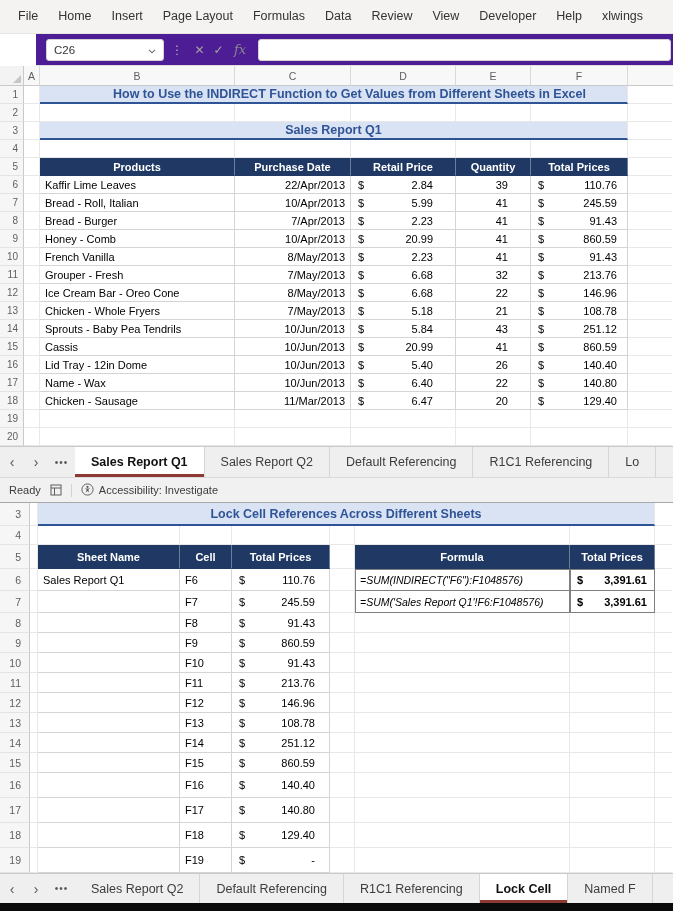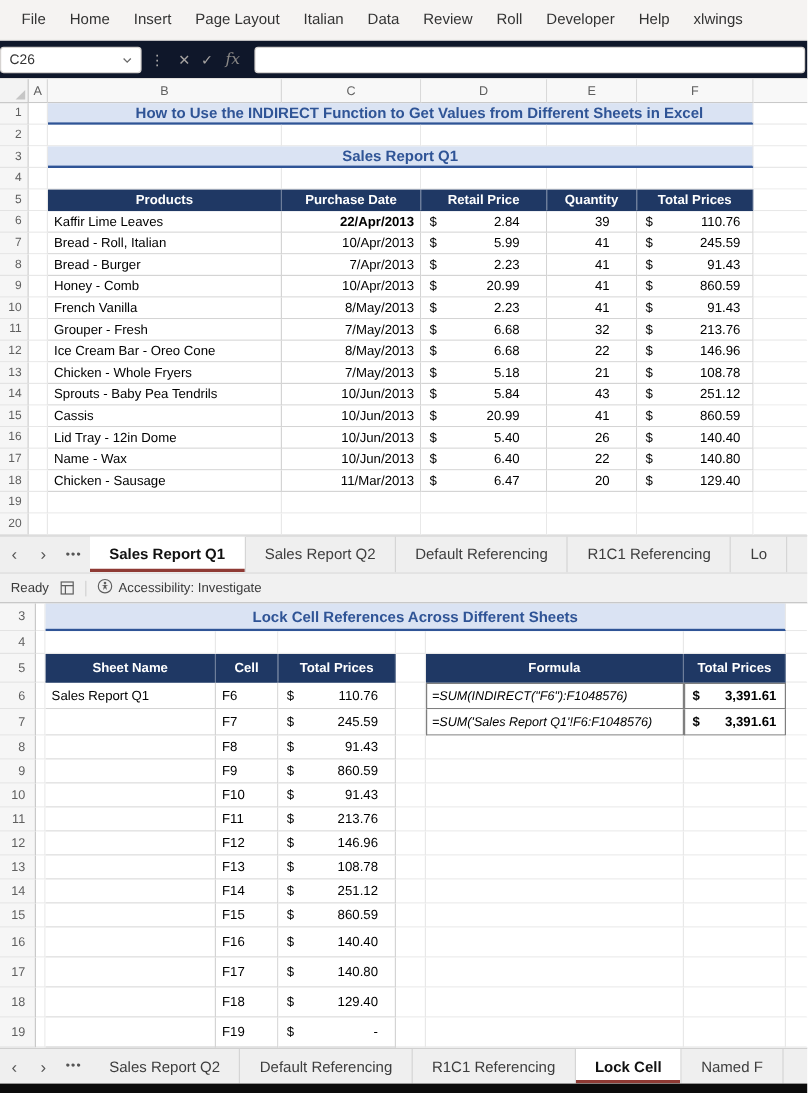--- a/index.html
+++ b/index.html
@@ -4,21 +4,21 @@
 <style>
   * { box-sizing: border-box; }
   body { margin:0; background:#fff; }
   .page { width:673px; height:911px; font-family:"Liberation Sans",sans-serif; display:flex; flex-direction:column; overflow:hidden; background:#fff; }
 
   
   .menubar { height:34px; background:#F5F3F2; border-bottom:1px solid #E7E5E3; display:flex; align-items:center; padding-left:8px; flex:none; }
   .menu-item { padding:0 10px; font-size:12.5px; color:#333; line-height:33px; white-space:nowrap; cursor:default; }
 
   
-  .formula-row { height:32px; background:#0f172a; border-bottom:1px solid #E1DFDD; display:flex; align-items:center; padding-left:0; padding-right:2px; flex:none; }
+  .formula-row { height:32px; background:#4c1d95; border-bottom:1px solid #E1DFDD; display:flex; align-items:center; padding-left:10px; padding-right:2px; flex:none;margin-left:36px; }
   .name-box { width:118px; height:22px; background:#fff; border:1px solid #D6D3D1; border-radius:3px; display:flex; align-items:center; justify-content:space-between; padding:0 7px; font-size:11.5px; color:#333; }
   .fdots { color:#B5B2B0; font-size:12px; margin:0 7px; }
   .fbtn { color:#A6A3A1; font-size:12px; width:19px; text-align:center; }
   .fx { font-family:"DejaVu Serif",serif; font-style:italic; color:#8A8886; font-size:13px; width:24px; text-align:center; }
   .formula-input { flex:1; height:22px; background:#fff; border:1px solid #D6D3D1; border-radius:3px; margin-left:6px; font-size:11px; padding:0 5px; }
 
   
   .colheaders { height:20px; display:flex; flex:none; background:#F8F8F8; }
   .corner { width:24px; flex:none; position:relative; background:#F3F3F3; border-right:1px solid #C9C9C9; border-bottom:1px solid #C9C9C9; }
   .corner::after { content:""; position:absolute; right:2px; bottom:2px; width:0; height:0; border-left:8px solid transparent; border-bottom:8px solid #C6C6C6; }
@@ -63,24 +63,24 @@
 <body>
 
 <div class="page">
 
   <div class="window">
     <div class="menubar" id="menubar-top">
         <div class="menu-item">File</div>
         <div class="menu-item">Home</div>
         <div class="menu-item">Insert</div>
         <div class="menu-item">Page Layout</div>
-        <div class="menu-item">Italian</div>
+        <div class="menu-item">Formulas</div>
         <div class="menu-item">Data</div>
         <div class="menu-item">Review</div>
-        <div class="menu-item">Roll</div>
+        <div class="menu-item">View</div>
         <div class="menu-item">Developer</div>
         <div class="menu-item">Help</div>
         <div class="menu-item">xlwings</div>
       </div>
 
     <div class="formula-row">
       <div class="name-box">
         <span>C26</span>
         <span><svg width="8" height="5" viewBox="0 0 8 5">
               <path d="M1 0.8 L4 3.8 L7 0.8" fill="none" stroke="#6b6b6b" stroke-width="1.1"></path>
@@ -143,21 +143,21 @@
           <div class="c th" style="width: 116px;">Purchase Date</div>
           <div class="c th" style="width: 105px;">Retail Price</div>
           <div class="c th" style="width: 75px;">Quantity</div>
           <div class="c th" style="width: 97px;">Total Prices</div>
           <div class="c" style="width: 45px; border-right-color: transparent;"></div>
         </div>
         <div class="grow" style="height: 18px;">
           <div class="gut">6</div>
           <div class="c" style="width: 16px;"></div>
           <div class="c td left" style="width: 195px;">Kaffir Lime Leaves</div>
-          <div class="c td right" style="width: 116px; font-weight: bold;">22/Apr/2013</div>
+          <div class="c td right" style="width: 116px;">22/Apr/2013</div>
           <div class="c td money pr22" style="width: 105px;">
             <span>$</span>
             <span>2.84</span>
           </div>
           <div class="c td qty" style="width: 75px;">39</div>
           <div class="c td money pr10" style="width: 97px;">
             <span>$</span>
             <span>110.76</span>
           </div>
           <div class="c" style="width: 45px; border-right-color: transparent;"></div>

